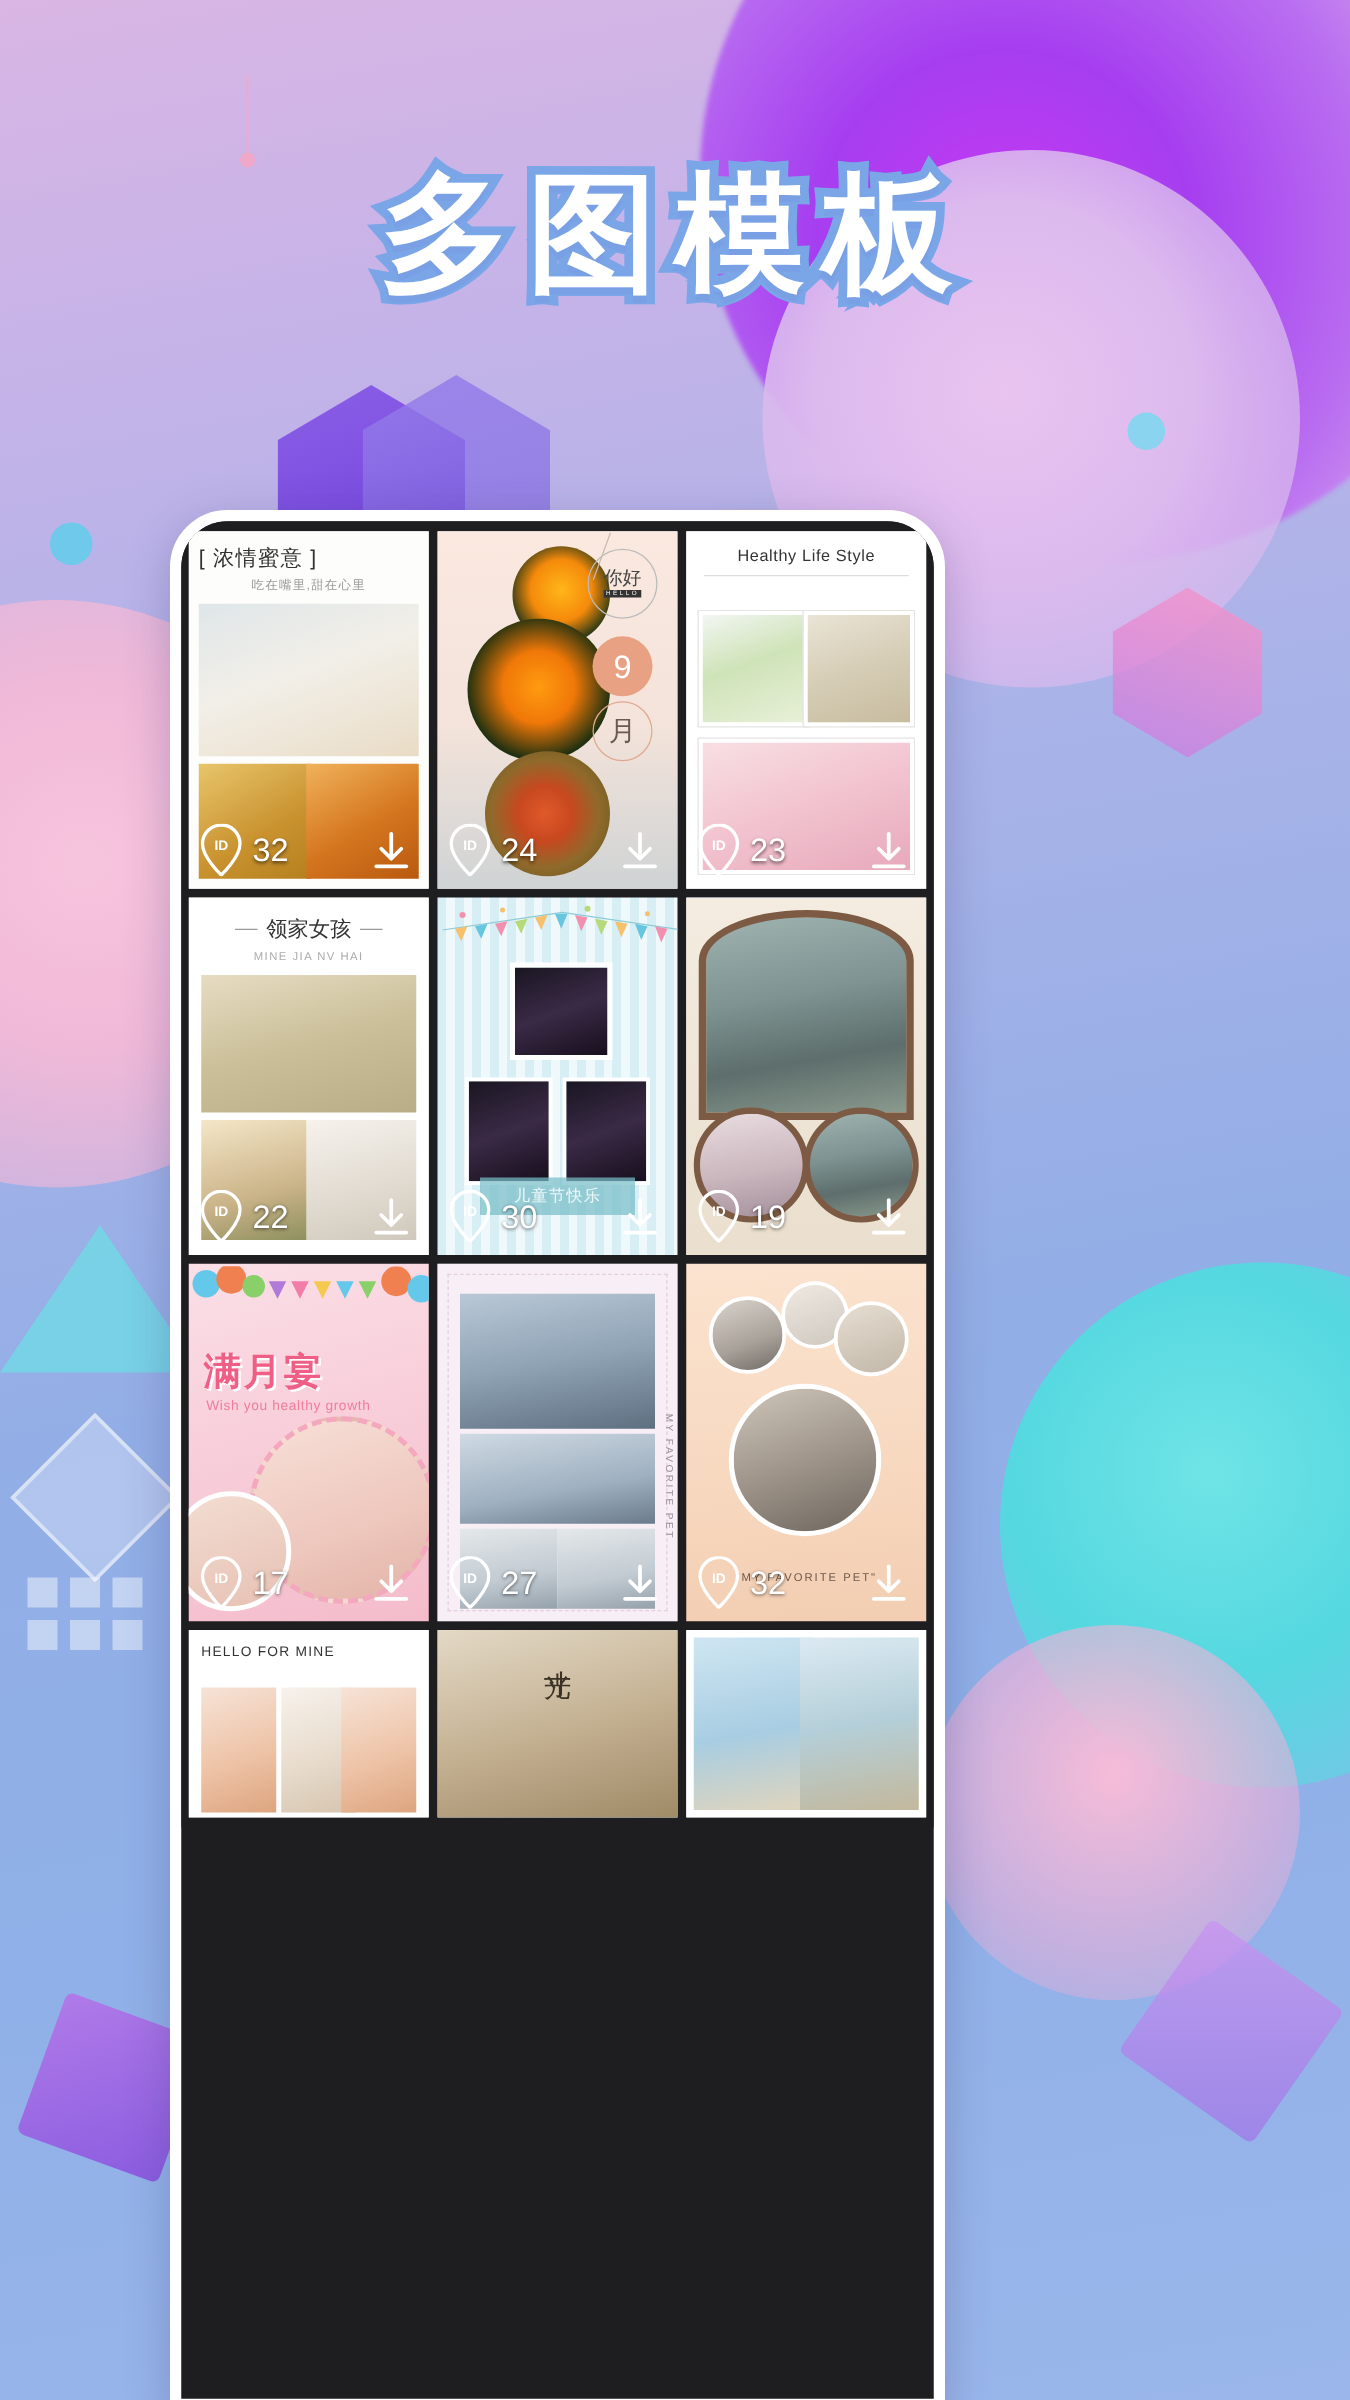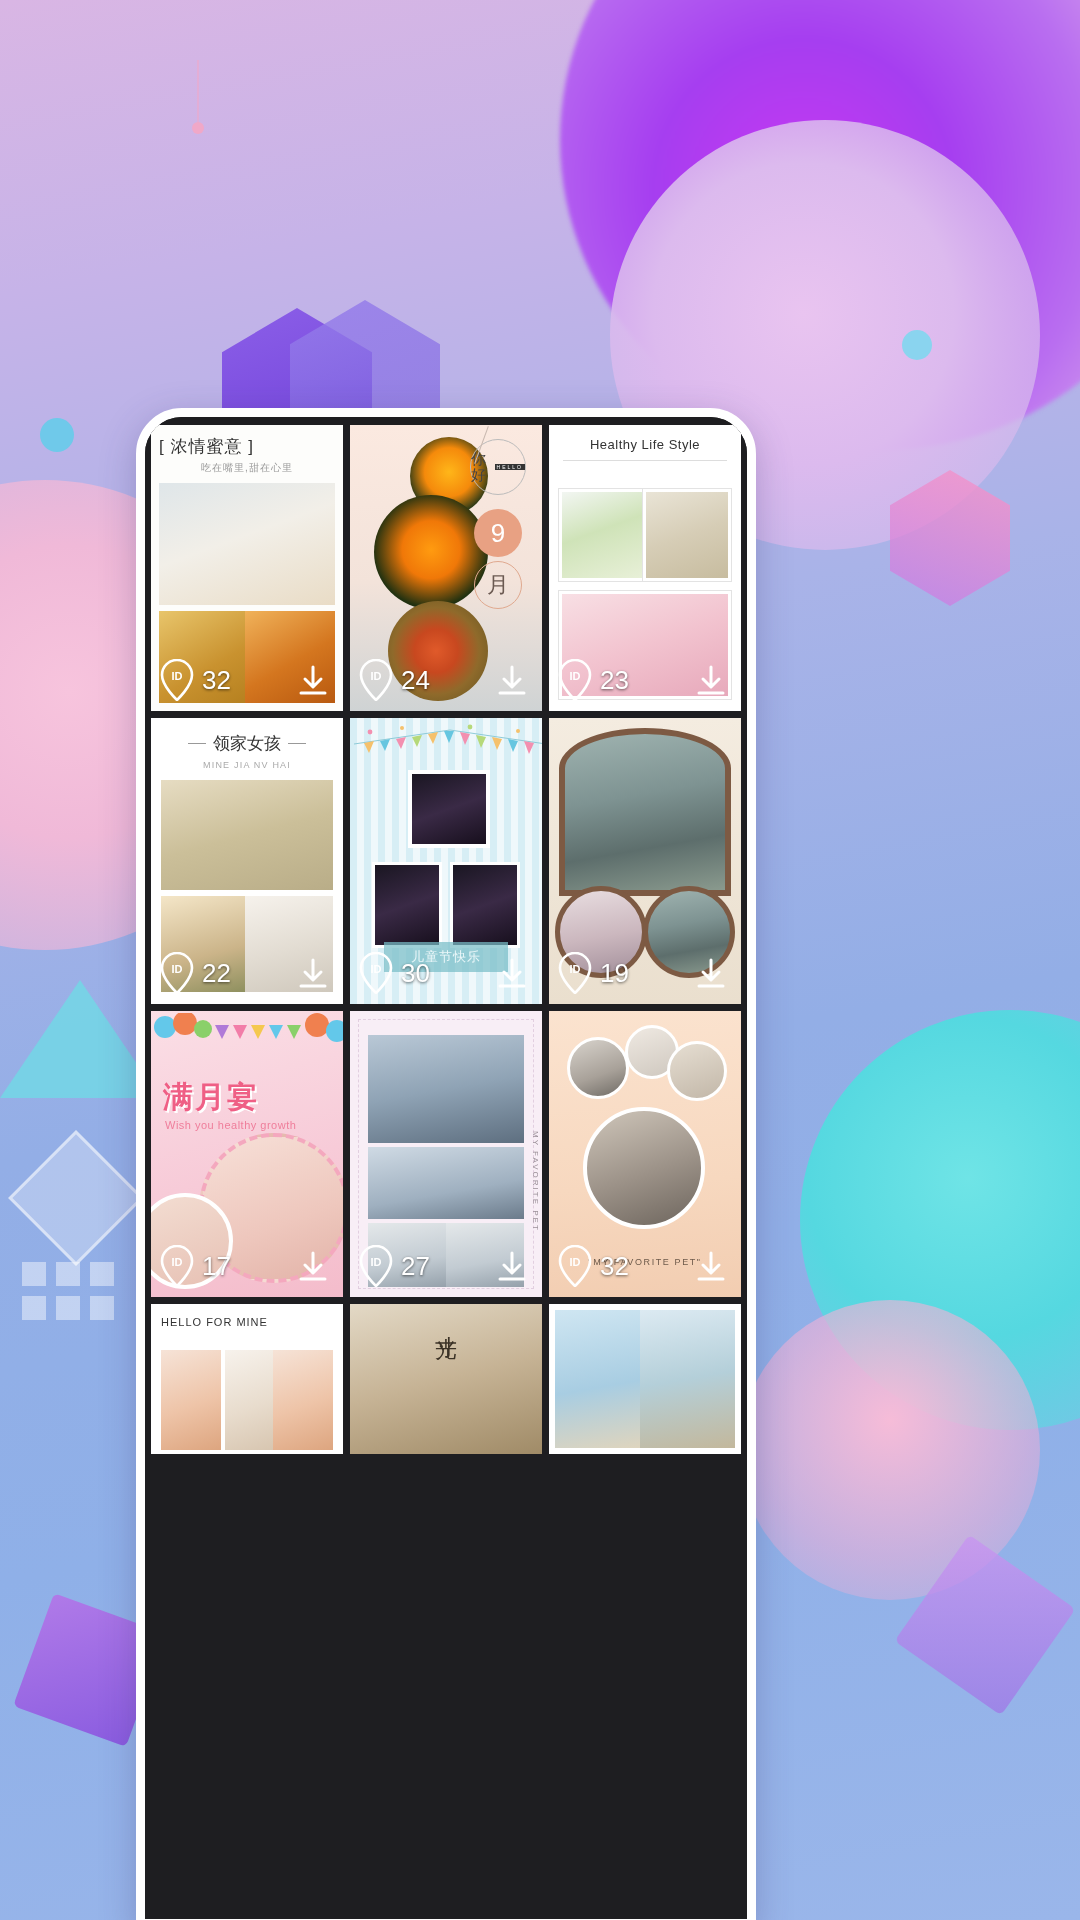--- a/index.html
+++ b/index.html
@@ -148,20 +148,21 @@
     <i></i>
       <i></i>
       <i></i>
       <i></i>
       <i></i>
       <i></i>
   </div>
 </div>
 
 <div class="headline-wrap">
+  <div class="headline">多图模板</div>
 </div>
 
 <div class="phone">
 
 
 
   <div class="grid">
 
     <div class="card">
       <div class="tpl" style="background:#fdfdfb;padding:10px 8px;">
@@ -188,21 +189,21 @@
             </svg>
         </span>
       </div>
     </div>
 
     <div class="card">
       <div class="tpl" style="background:linear-gradient(180deg,#fbe9e0 0%,#f3e3da 55%,#cfd3d4 100%);">
         <div class="ph g-flower1 circ" style="position:absolute;left:60px;top:12px;width:78px;height:78px;"></div>
         <div class="ph g-flower2 circ" style="position:absolute;left:24px;top:70px;width:114px;height:114px;"></div>
         <div class="ph g-leaf circ" style="position:absolute;left:38px;top:176px;width:100px;height:100px;"></div>
-        <div style="position:absolute;right:16px;top:14px;width:56px;height:56px;border:1px solid #bbb;border-radius:50%;display:flex;align-items:center;justify-content:center;">
+        <div style="position:absolute;right:16px;top:14px;width:56px;height:56px;border:1px solid #bbb;border-radius:50%;display:flex;flex-direction:column;align-items:center;justify-content:center;">
           <span style="font-size:15px;color:#444;line-height:1.05;">你好</span>
           <span style="font-size:5px;letter-spacing:2px;color:#666;background:#333;color:#fff;padding:0 2px;margin:1px 0;">HELLO</span>
         </div>
         <div style="position:absolute;right:20px;top:84px;width:48px;height:48px;border-radius:50%;background:#e8a183;display:flex;align-items:center;justify-content:center;color:#fff;font-size:26px;">9</div>
         <div style="position:absolute;right:20px;top:136px;width:48px;height:48px;border-radius:50%;border:1px solid #e0a98f;display:flex;align-items:center;justify-content:center;color:#6b5a52;font-size:22px;">月</div>
         <div style="position:absolute;right:60px;top:0;width:1px;height:40px;background:#c9b9b0;transform:rotate(20deg);"></div>
       </div>
       <div class="meta">
         <span class="pin">
           <svg width="34" height="42" viewBox="0 0 34 42">

